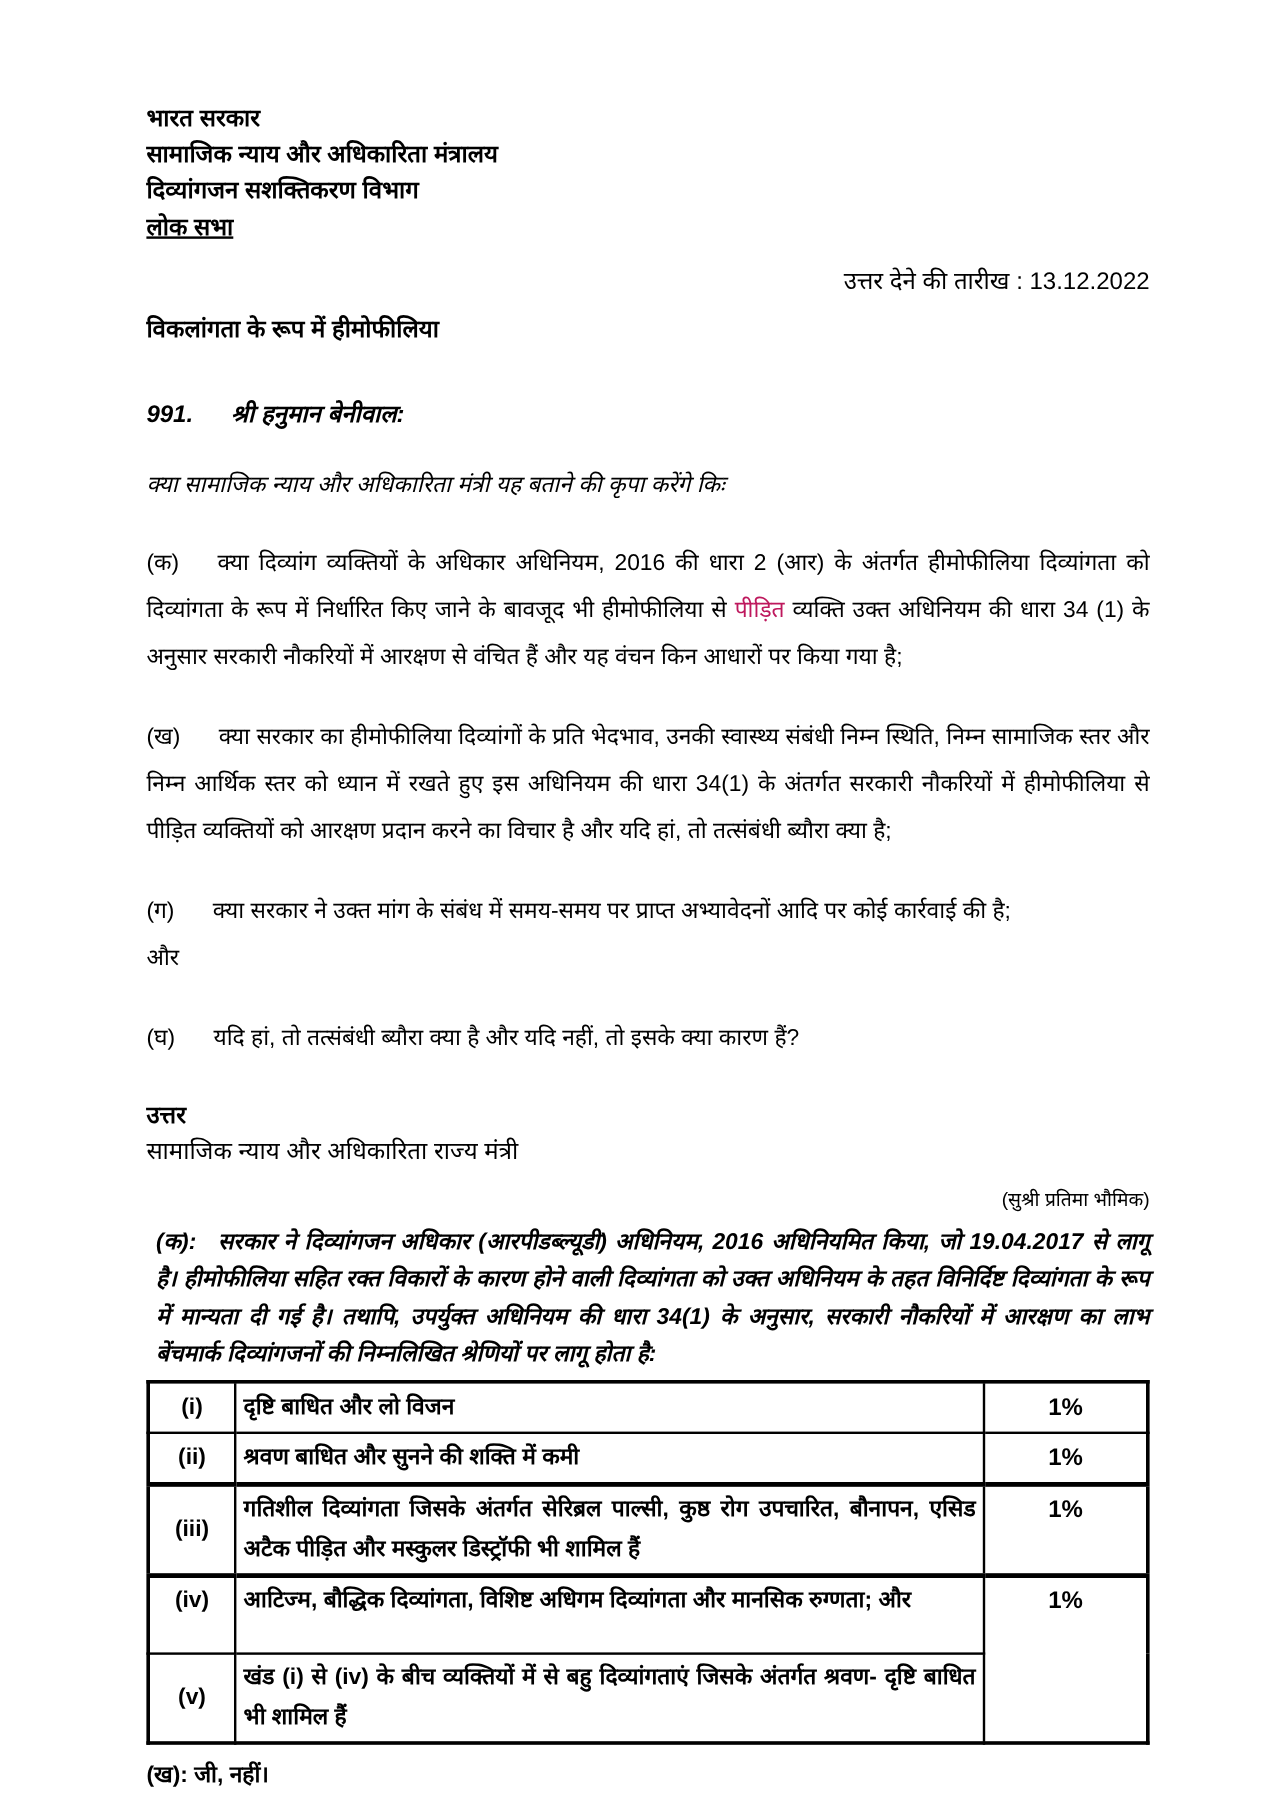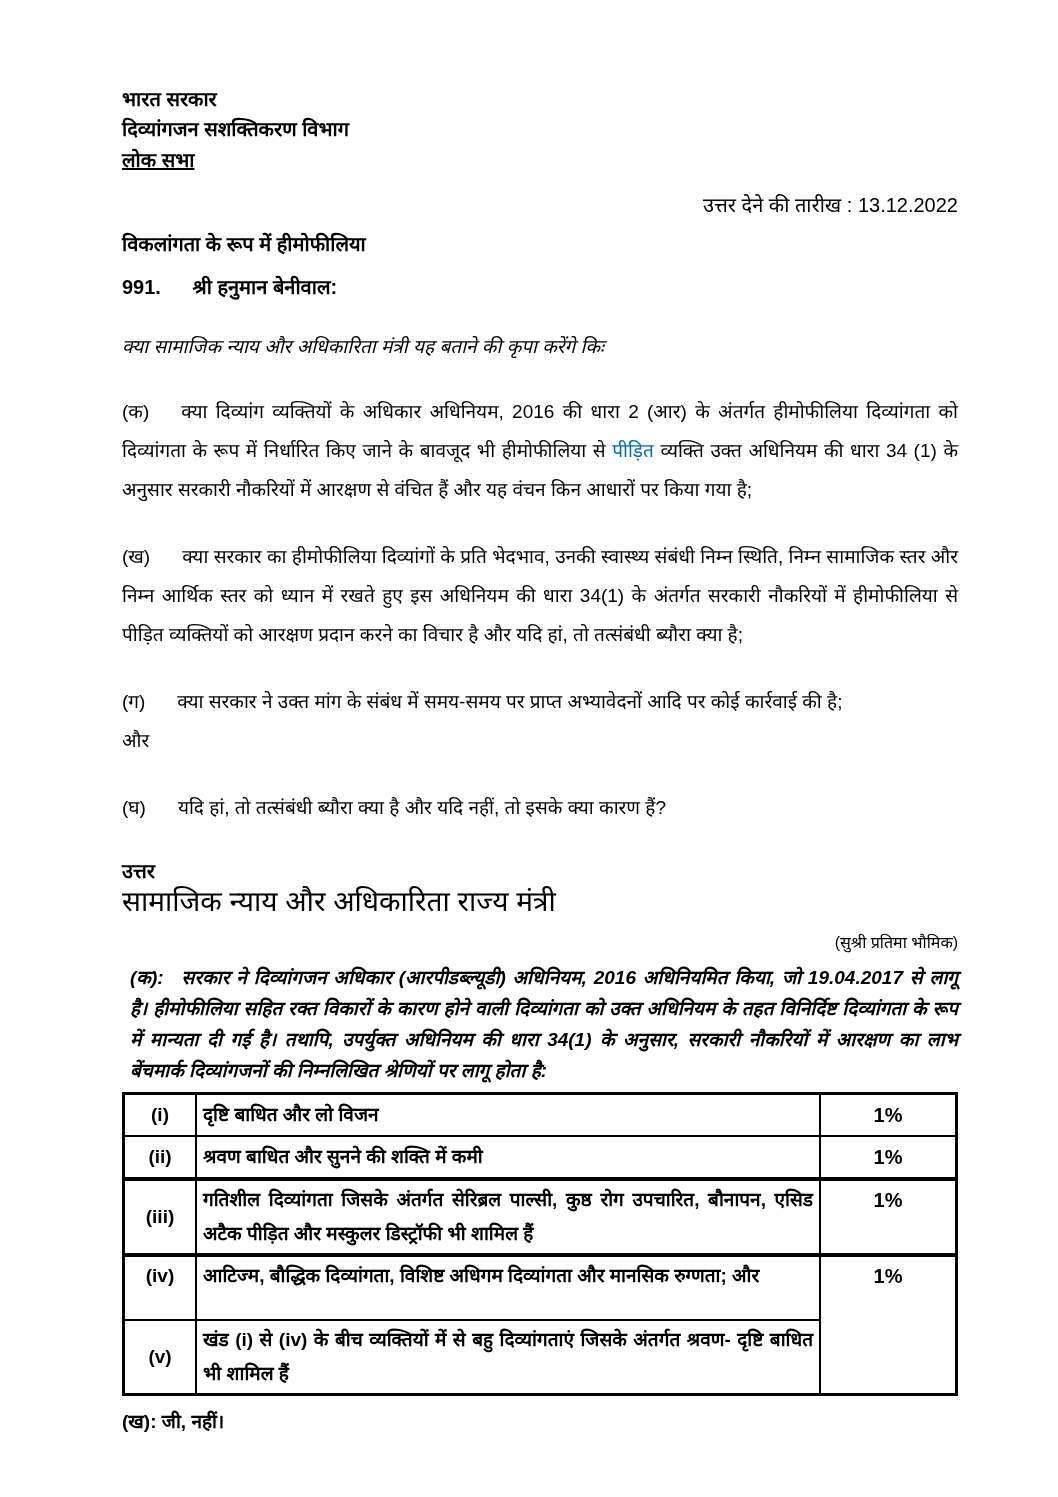--- a/index.html
+++ b/index.html
@@ -22,33 +22,33 @@
 
   .hdr-line { line-height: 30px; font-size: 20px; font-weight: 700; }
   .house    { line-height: 32px; font-size: 20px; }
 
   .meta-block { margin-top: 14px; }
   .meta-q    { line-height: 30px; font-size: 20px; }
   .meta-date { line-height: 30px; font-size: 20px; margin-top: 8px; }
 
   .subject { margin-top: 10px; font-size: 20px; }
 
-  .member-line { margin: 16px 0 0 0; font-size: 20px; }
+  .member-line { margin: 44px 0 0 0; font-size: 20px; font-style: italic; }
   .q-number { margin-right: 26px; }
 
   .intro { margin: 30px 0 12px 0; line-height: 34px; font-style: italic; }
 
   .q-para { margin: 28px 0 0 0; line-height: 39px; }
   .q-label { margin-right: 32px; }
   .and-word { line-height: 39px; }
 
-  .gray-word { color: #0369a1; }
+  .gray-word { color: #be185d; }
 
   .ans-heading   { margin-top: 30px; font-size: 20px; }
-  .minister-line { margin-top: 2px; line-height: 32px; font-size: 28px; }
+  .minister-line { margin-top: 2px; line-height: 32px; font-size: 20px; }
   .minister-name { margin-top: 10px; line-height: 30px; font-size: 16px; }
 
   .ans-para { margin: 4px 0 0 0; line-height: 31px; font-weight: 700; padding-left: 8px; text-indent: 0; font-style: italic; }
   .ans-para .a-label { margin-right: 18px; }
 
   table.res-table {
     width: 100%;
     margin-top: 6px;
     border-collapse: collapse;
     border: 3px solid #000;
@@ -70,20 +70,21 @@
 
   .ans-b { margin-top: 10px; font-weight: 700; line-height: 32px; }
 </style>
 </head>
 <body>
 
 <div class="page">
 
   <div class="center">
     <div class="hdr-line">भारत सरकार</div>
+    <div class="hdr-line">सामाजिक न्याय और अधिकारिता मंत्रालय</div>
     <div class="hdr-line">दिव्यांगजन सशक्तिकरण विभाग</div>
     <div class="house bold underline">लोक सभा</div>
   </div>
 
   <div class="right meta-block">
     <div class="meta-date">उत्तर देने की तारीख : 13.12.2022</div>
   </div>
 
   <div class="center subject bold">विकलांगता के रूप में हीमोफीलिया</div>
 

